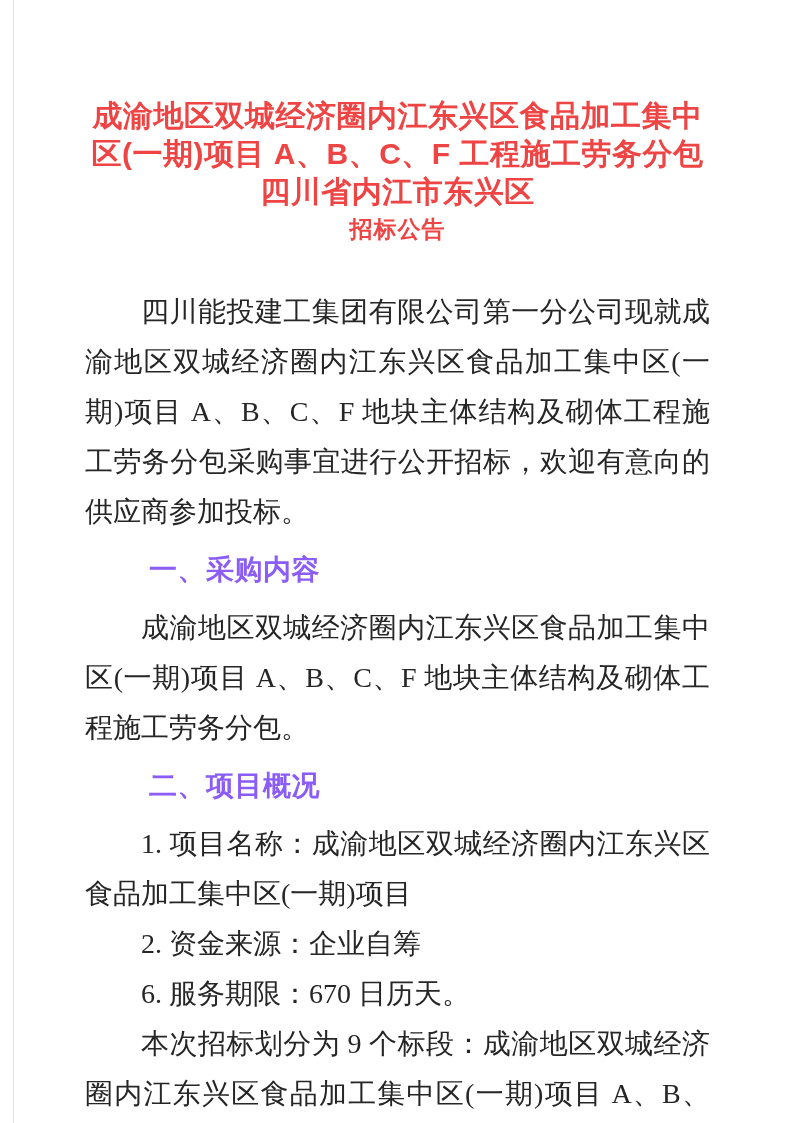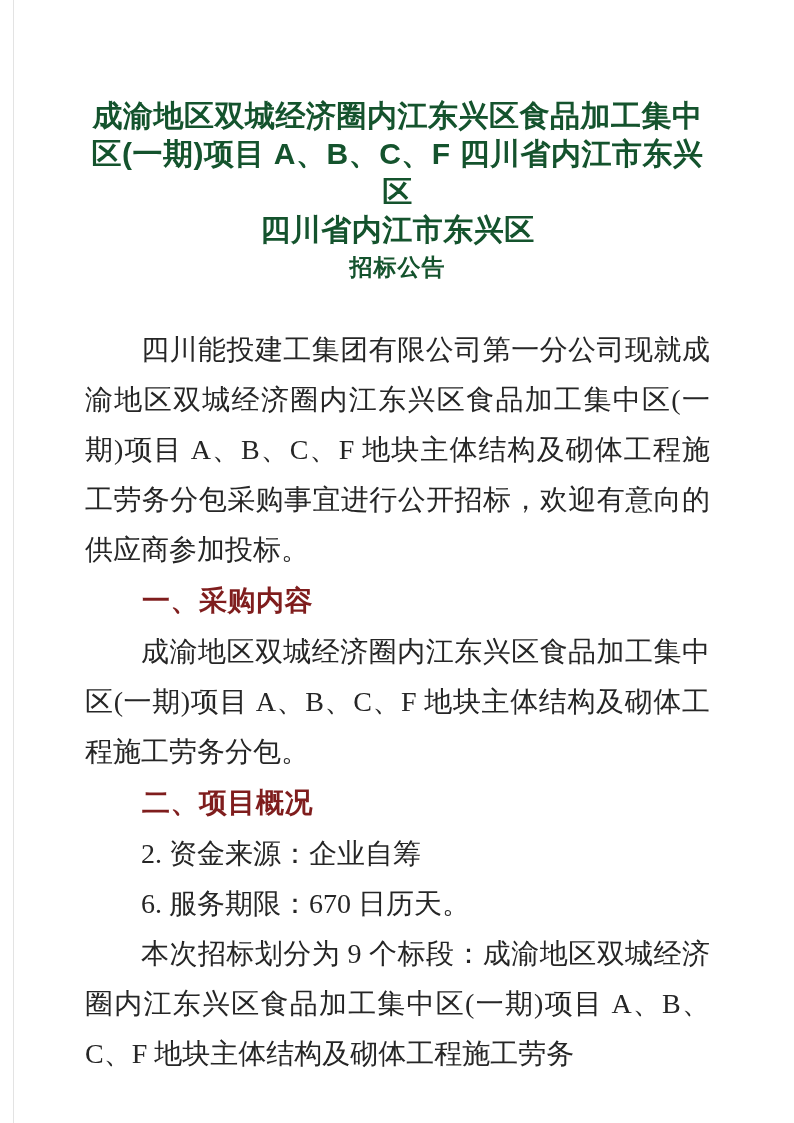--- a/index.html
+++ b/index.html
@@ -28,21 +28,21 @@
     position: absolute;
     left: 85px;
     top: 0;
     width: 625px;
   }
   .title-block {
     padding-top: 97px;
     text-align: center;
     font-family: "Liberation Sans", "DejaVu Sans", sans-serif;
     font-weight: 700;
-    color: #14532d;
+    color: #ef4444;
   }
   .title-line {
     font-size: 30px;
     line-height: 38px;
     letter-spacing: 0.5px;
   }
   .subtitle-line {
     font-size: 23px;
     line-height: 36px;
     letter-spacing: 1px;
@@ -53,46 +53,47 @@
     font-size: 28px;
     line-height: 50px;
     text-align: justify;
     color: #262626;
   }
   .body-block p {
     margin: 0;
     text-indent: 2em;
   }
   .body-block .section-heading {
-    margin: 1px;
+    margin: 8px;
     text-indent: 2em;
     font-family: Liberation Serif, serif;
     font-weight: 700;
-    color: #7f1d1d;
+    color: #8b5cf6;
     letter-spacing: 0.5px;
   }
 </style>
 </head>
 <body>
 
 <div class="page">
   <div class="scan-edge"></div>
   <div class="content">
 
     <div class="title-block">
       <div class="title-line">成渝地区双城经济圈内江东兴区食品加工集中</div>
-      <div class="title-line">区(一期)项目 A、B、C、F 四川省内江市东兴区</div>
+      <div class="title-line">区(一期)项目 A、B、C、F 工程施工劳务分包</div>
       <div class="title-line">四川省内江市东兴区</div>
       <div class="subtitle-line">招标公告</div>
     </div>
 
     <div class="body-block">
       <p>四川能投建工集团有限公司第一分公司现就成渝地区双城经济圈内江东兴区食品加工集中区(一期)项目 A、B、C、F 地块主体结构及砌体工程施工劳务分包采购事宜进行公开招标，欢迎有意向的供应商参加投标。</p>
       <p class="section-heading">一、采购内容</p>
       <p>成渝地区双城经济圈内江东兴区食品加工集中区(一期)项目 A、B、C、F 地块主体结构及砌体工程施工劳务分包。</p>
       <p class="section-heading">二、项目概况</p>
+      <p>1. 项目名称：成渝地区双城经济圈内江东兴区食品加工集中区(一期)项目</p>
       <p>2. 资金来源：企业自筹</p>
       <p>6. 服务期限：670 日历天。</p>
       <p>本次招标划分为 9 个标段：成渝地区双城经济圈内江东兴区食品加工集中区(一期)项目 A、B、C、F 地块主体结构及砌体工程施工劳务</p>
     </div>
 
   </div>
 </div>
 
 </body></html>

